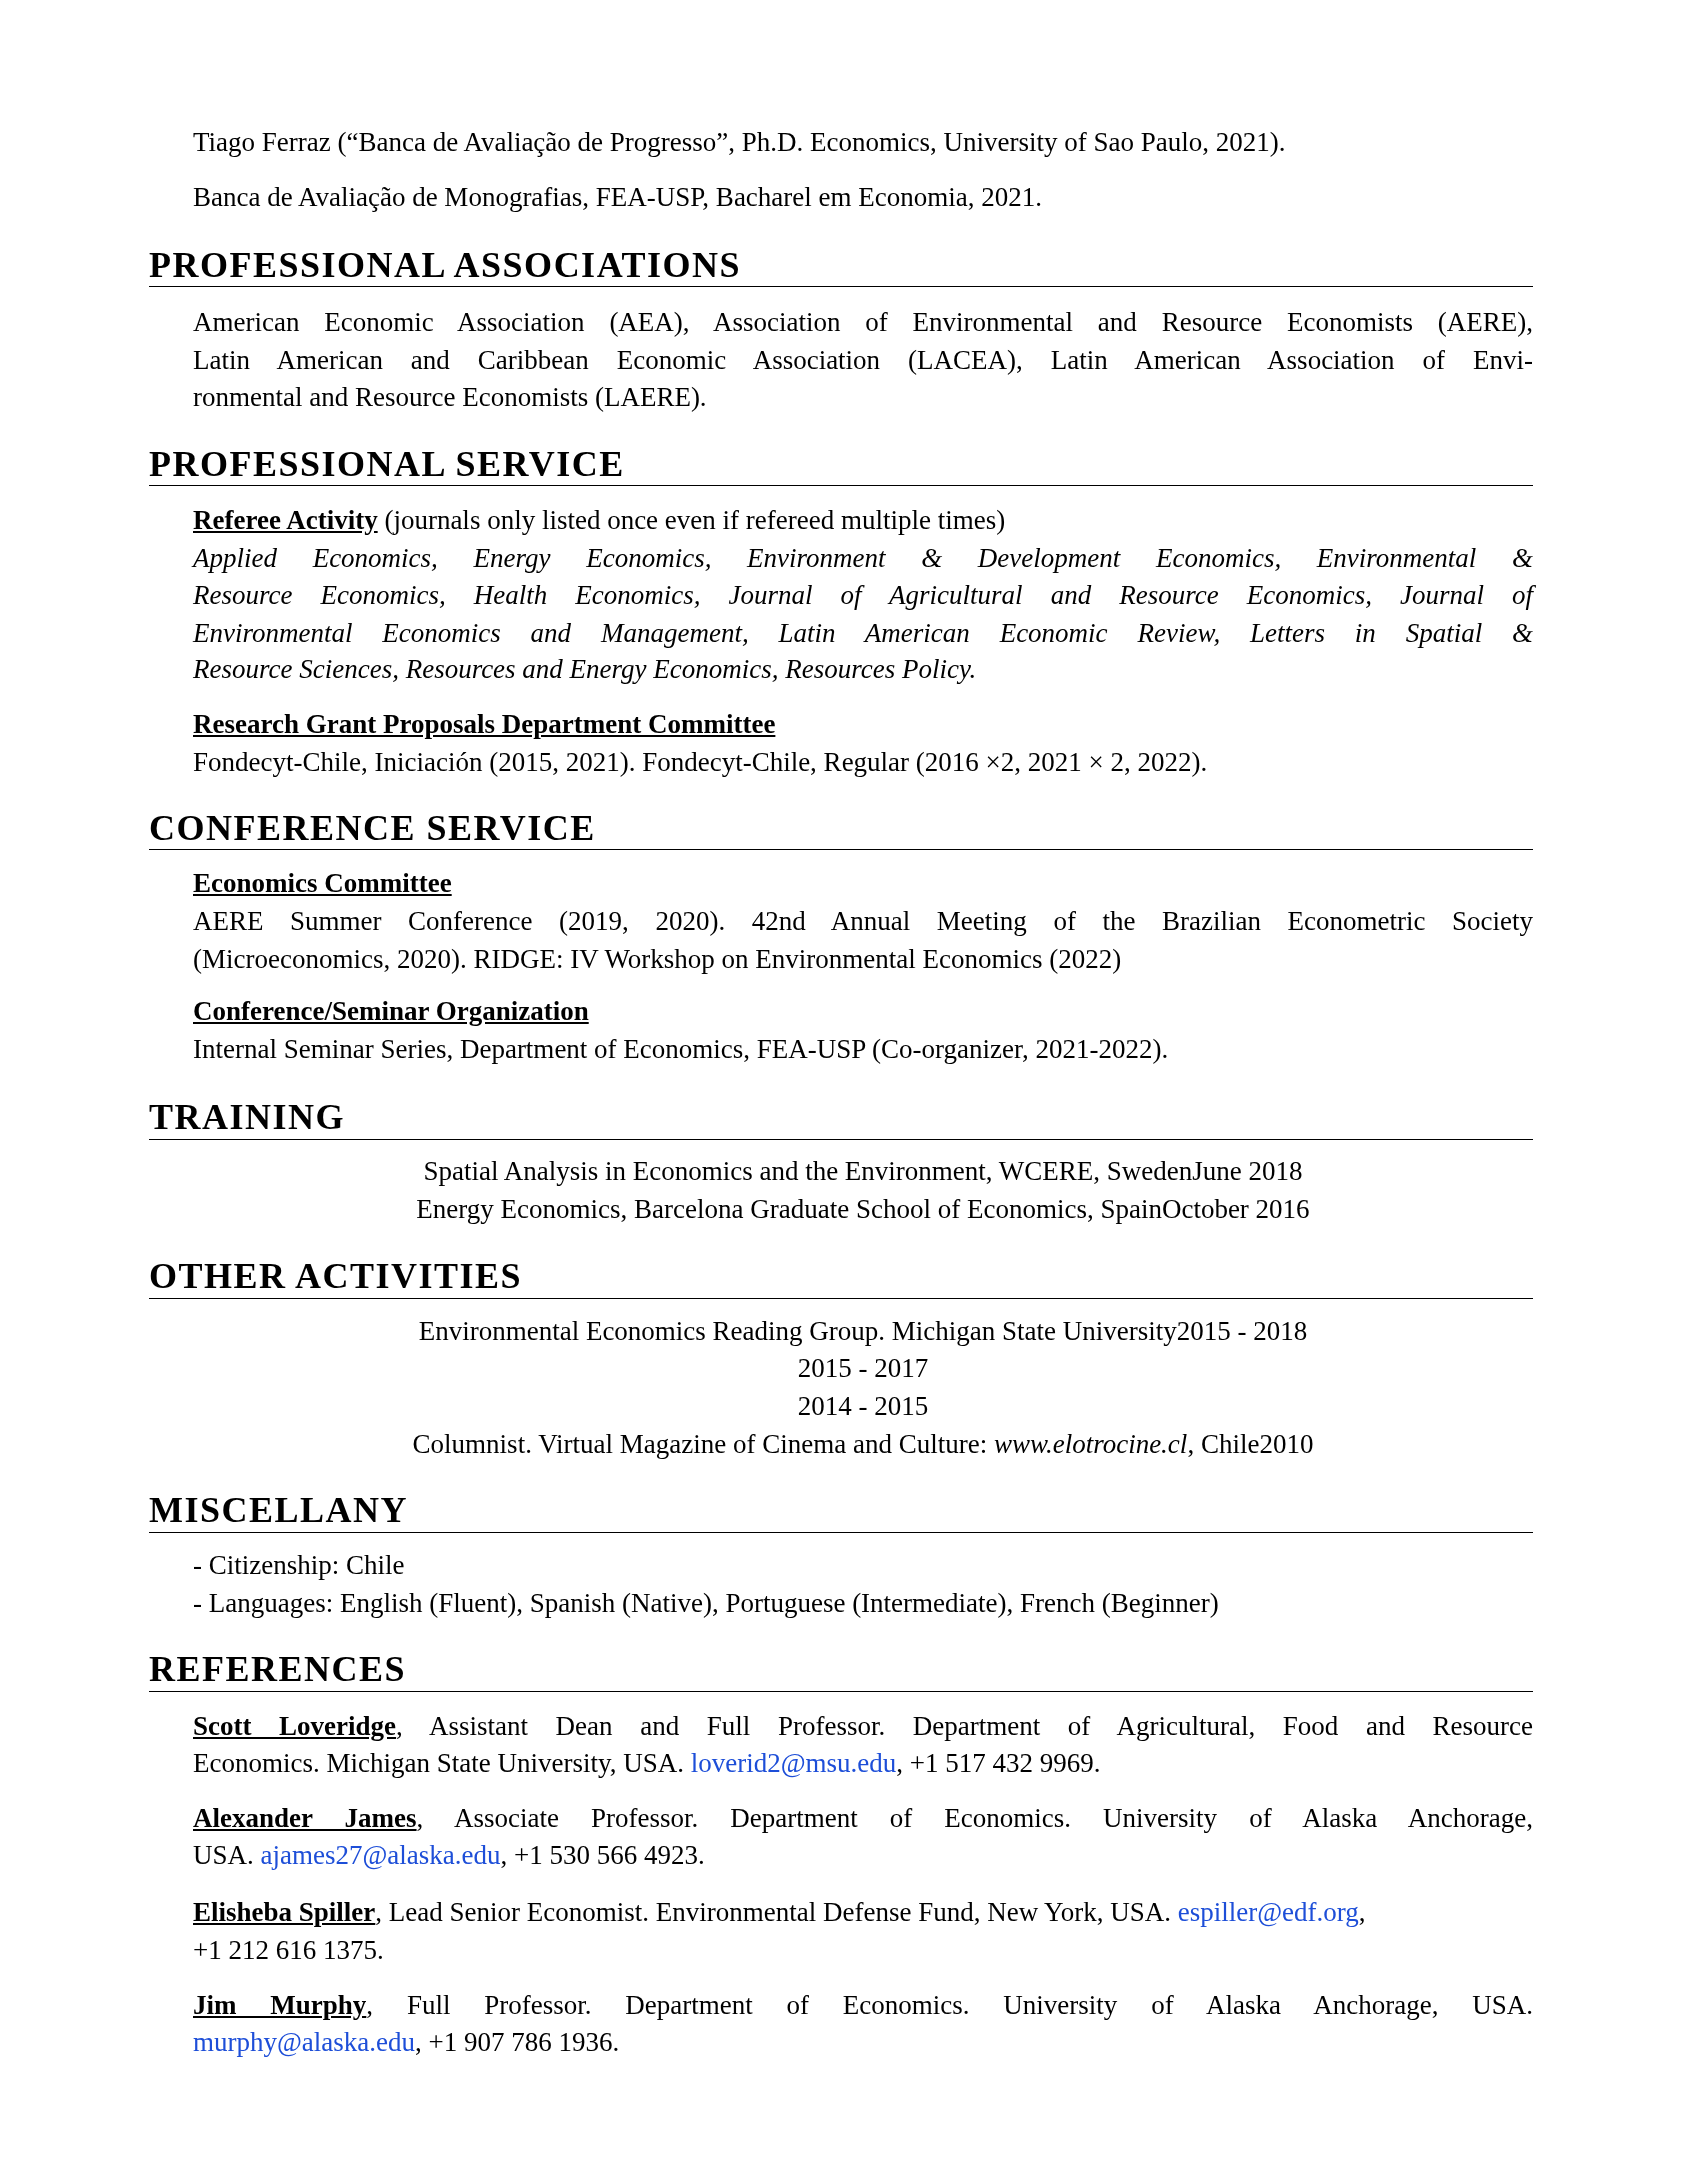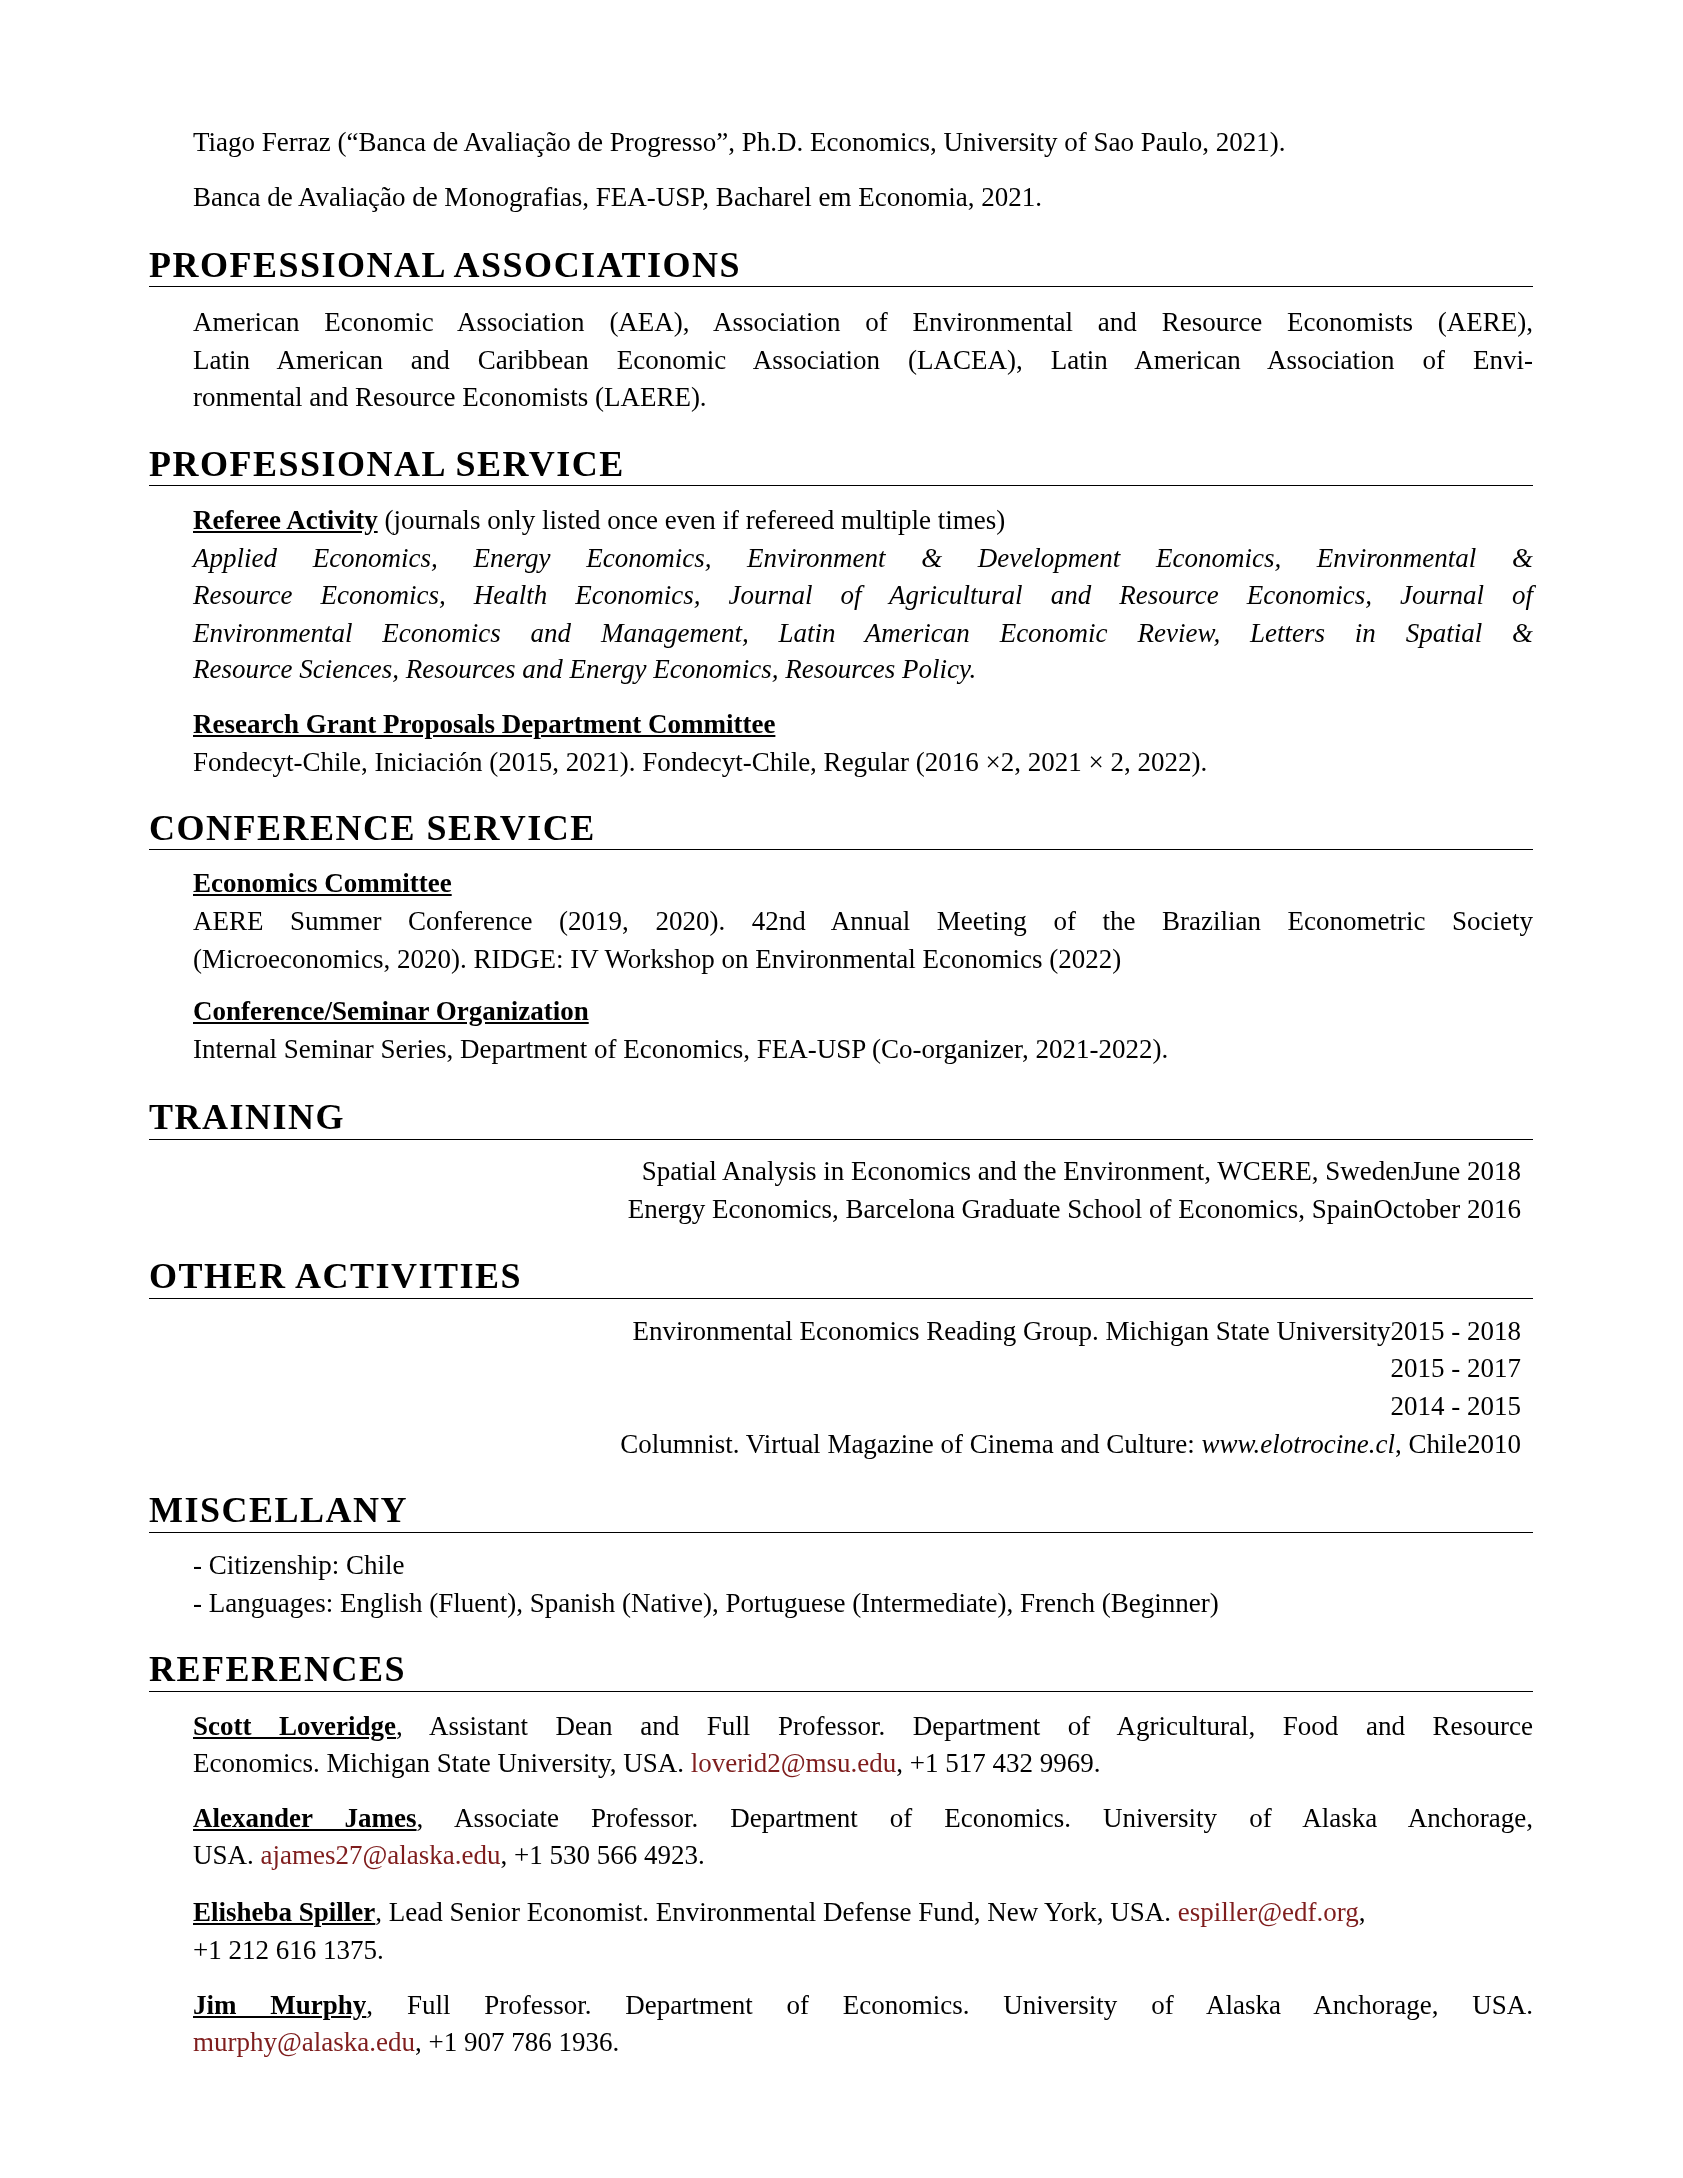--- a/index.html
+++ b/index.html
@@ -4,22 +4,22 @@
 <style>
   html, body { margin:0; padding:0; background:#ffffff; }
   body { width:1683px; height:2178px; position:relative; overflow:hidden;
          font-family:"Liberation Serif","DejaVu Serif",serif; color:#000; font-size:27px; }
   .ln { position:absolute; left:193px; white-space:nowrap; line-height:38px; height:38px; }
   .full { width:1340px; text-align:justify; text-align-last:justify; }
   .head { position:absolute; left:149px; font-weight:bold; letter-spacing:1.5px; font-size:36px; line-height:38px; white-space:nowrap; }
   .rule { position:absolute; left:149px; width:1384px; height:0; border-top:1.6px solid #000; }
   .b { font-weight:bold;text-decoration:underline; }
   .i { font-style:italic; }
-  a, .link { color:#7f1d1d; text-decoration:none; }
-  .row { position:absolute; left:181px; width:1340px; display:flex; justify-content:flex-end; line-height:38px; white-space:nowrap; }
+  a, .link { color:#1d4ed8; text-decoration:none; }
+  .row { position:absolute; left:193px; width:1340px; display:flex; justify-content:center; line-height:38px; white-space:nowrap; }
 </style>
 </head>
 <body>
 
 <div class="ln" style="top:123px">Tiago Ferraz (“Banca de Avaliação de Progresso”, Ph.D. Economics, University of Sao Paulo, 2021).</div>
 <div class="ln" style="top:178px">Banca de Avaliação de Monografias, FEA-USP, Bacharel em Economia, 2021.</div>
 
 <div class="head" style="top:246px">PROFESSIONAL ASSOCIATIONS</div>
 <div class="rule" style="top:286px"></div>
 <div class="ln full" style="top:303px">American Economic Association (AEA), Association of Environmental and Resource Economists (AERE),</div>

